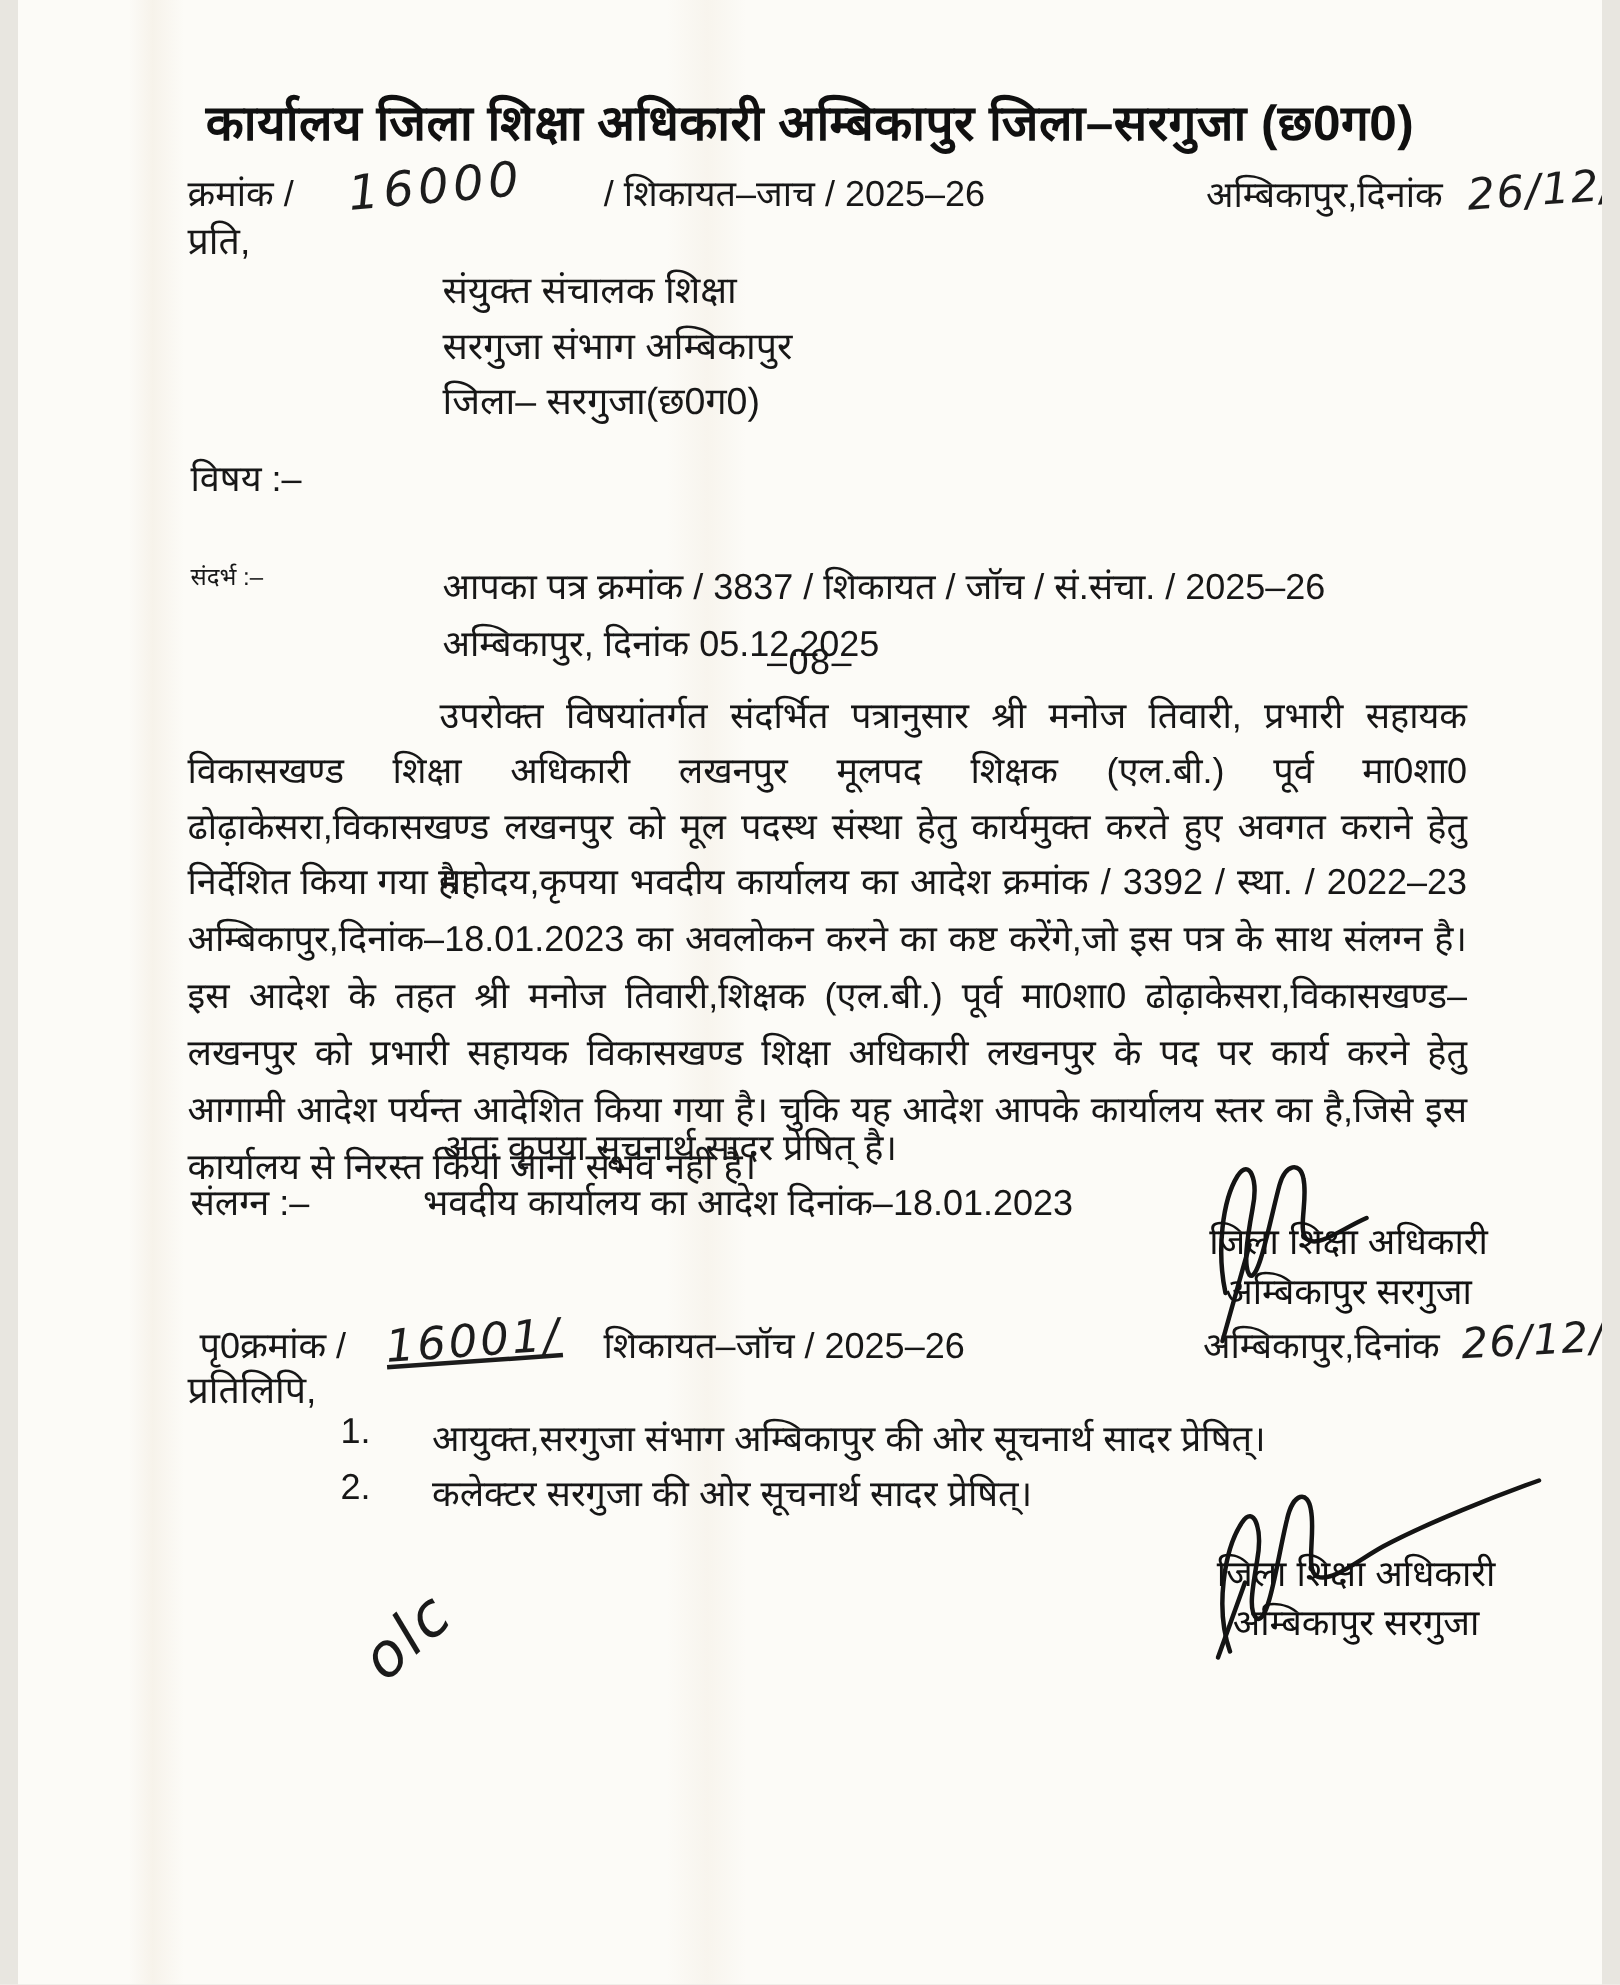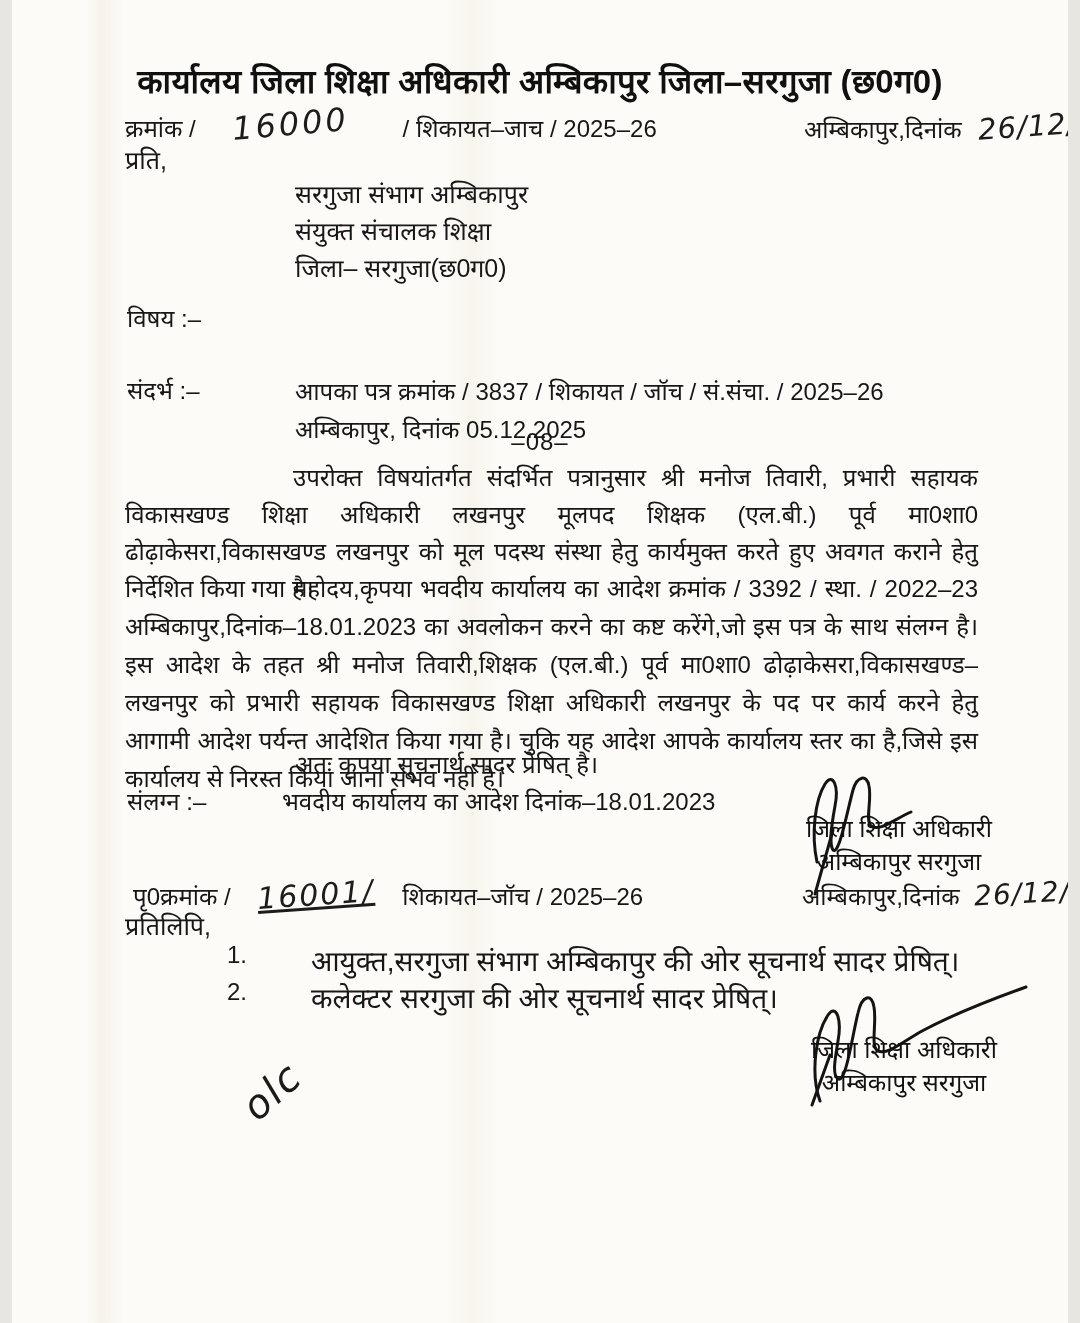--- a/index.html
+++ b/index.html
@@ -30,38 +30,38 @@
     font-family:"DejaVu Sans",sans-serif;
     font-style:italic;color:#1c1c1c;
   }
   .hw-refno{font-size:32px;letter-spacing:3px;transform:rotate(-5deg);margin:-6px 34px 0 16px;}
   .hw-date{font-size:29px;letter-spacing:1px;transform:rotate(-4deg);margin:-4px 0 0 -4px;}
   .hw-endno{font-size:30px;letter-spacing:2px;transform:rotate(-4deg);margin:-4px 8px 0 6px;text-decoration:underline;}
   .hw-date2{font-size:28px;letter-spacing:1px;transform:rotate(-3deg);margin:-3px 0 0 -6px;}
   .recipient-block{left:283px;top:176px;font-size:25px;line-height:37px;}
   .subject-label{left:115px;top:301px;font-size:24px;}
   .subject-text{left:283px;top:301px;width:650px;font-size:24px;line-height:38px;text-align:justify;}
-  .reference-label{left:115px;top:373px;font-size:24px;}
+  .reference-label{left:115px;top:373px;font-size:16px;}
   .reference-text{left:283px;top:373px;width:688px;font-size:24px;line-height:38px;}
   .divider{left:0;right:0;top:428px;text-align:center;font-size:24px;letter-spacing:1px;}
   .para{left:113px;width:853px;font-size:24px;text-align:justify;text-indent:168px;color:#161616;}
   .para1{top:459px;line-height:37px;}
   .para2{top:570px;line-height:38px;}
   .closing{left:283px;top:747px;font-size:24px;}
   .enclosure-label{left:115px;top:784px;font-size:24px;}
   .enclosure-text{left:270px;top:784px;font-size:24px;}
   .sig-block{width:218px;text-align:center;font-size:24px;line-height:33px;color:#111;}
   .sig-top{left:778px;top:812px;}
   .sig-bottom{left:783px;top:1033px;}
   .sig-svg{pointer-events:none;}
   .endorse-row{left:121px;top:879px;font-size:24px;align-items:flex-end;}
   .endorse-date{left:790px;top:879px;font-size:24px;}
   .pratilipi{left:113px;top:908px;font-size:25px;}
   .copy-num{left:215px;font-size:24px;}
-  .copy-text{left:299px;font-size:28px;}
+  .copy-text{left:276px;font-size:24px;}
   .copy1{top:941px;}
   .copy2{top:978px;}
   .olc-mark{
     left:228px;top:1068px;font-size:40px;color:#1a1a1a;
     font-family:"DejaVu Sans",sans-serif;font-style:italic;
     transform:rotate(-42deg);letter-spacing:2px;
   }
 </style>
 </head>
 <body>
@@ -76,22 +76,22 @@
     <span>/ शिकायत–जाच / 2025–26</span>
   </div>
 
   <div class="abs row line24" style="left:792px;top:112px;">
     <span>अम्बिकापुर,दिनांक</span>
     <span class="hw hw-date">26/12/25</span>
   </div>
 
   <div class="abs line25" style="left:113px;top:142px;">प्रति,</div>
   <div class="abs recipient-block">
+    <div>संयुक्त संचालक शिक्षा</div>
     <div>सरगुजा संभाग अम्बिकापुर</div>
-    <div>संयुक्त संचालक शिक्षा</div>
     <div>जिला– सरगुजा(छ0ग0)</div>
   </div>
 
   <div class="abs subject-label">विषय :–</div>
 
   <div class="abs reference-label">संदर्भ :–</div>
   <div class="abs reference-text">आपका पत्र क्रमांक / 3837 / शिकायत / जॉच / सं.संचा. / 2025–26 अम्बिकापुर, दिनांक 05.12.2025</div>
 
   <div class="abs divider">–08–</div>
 

